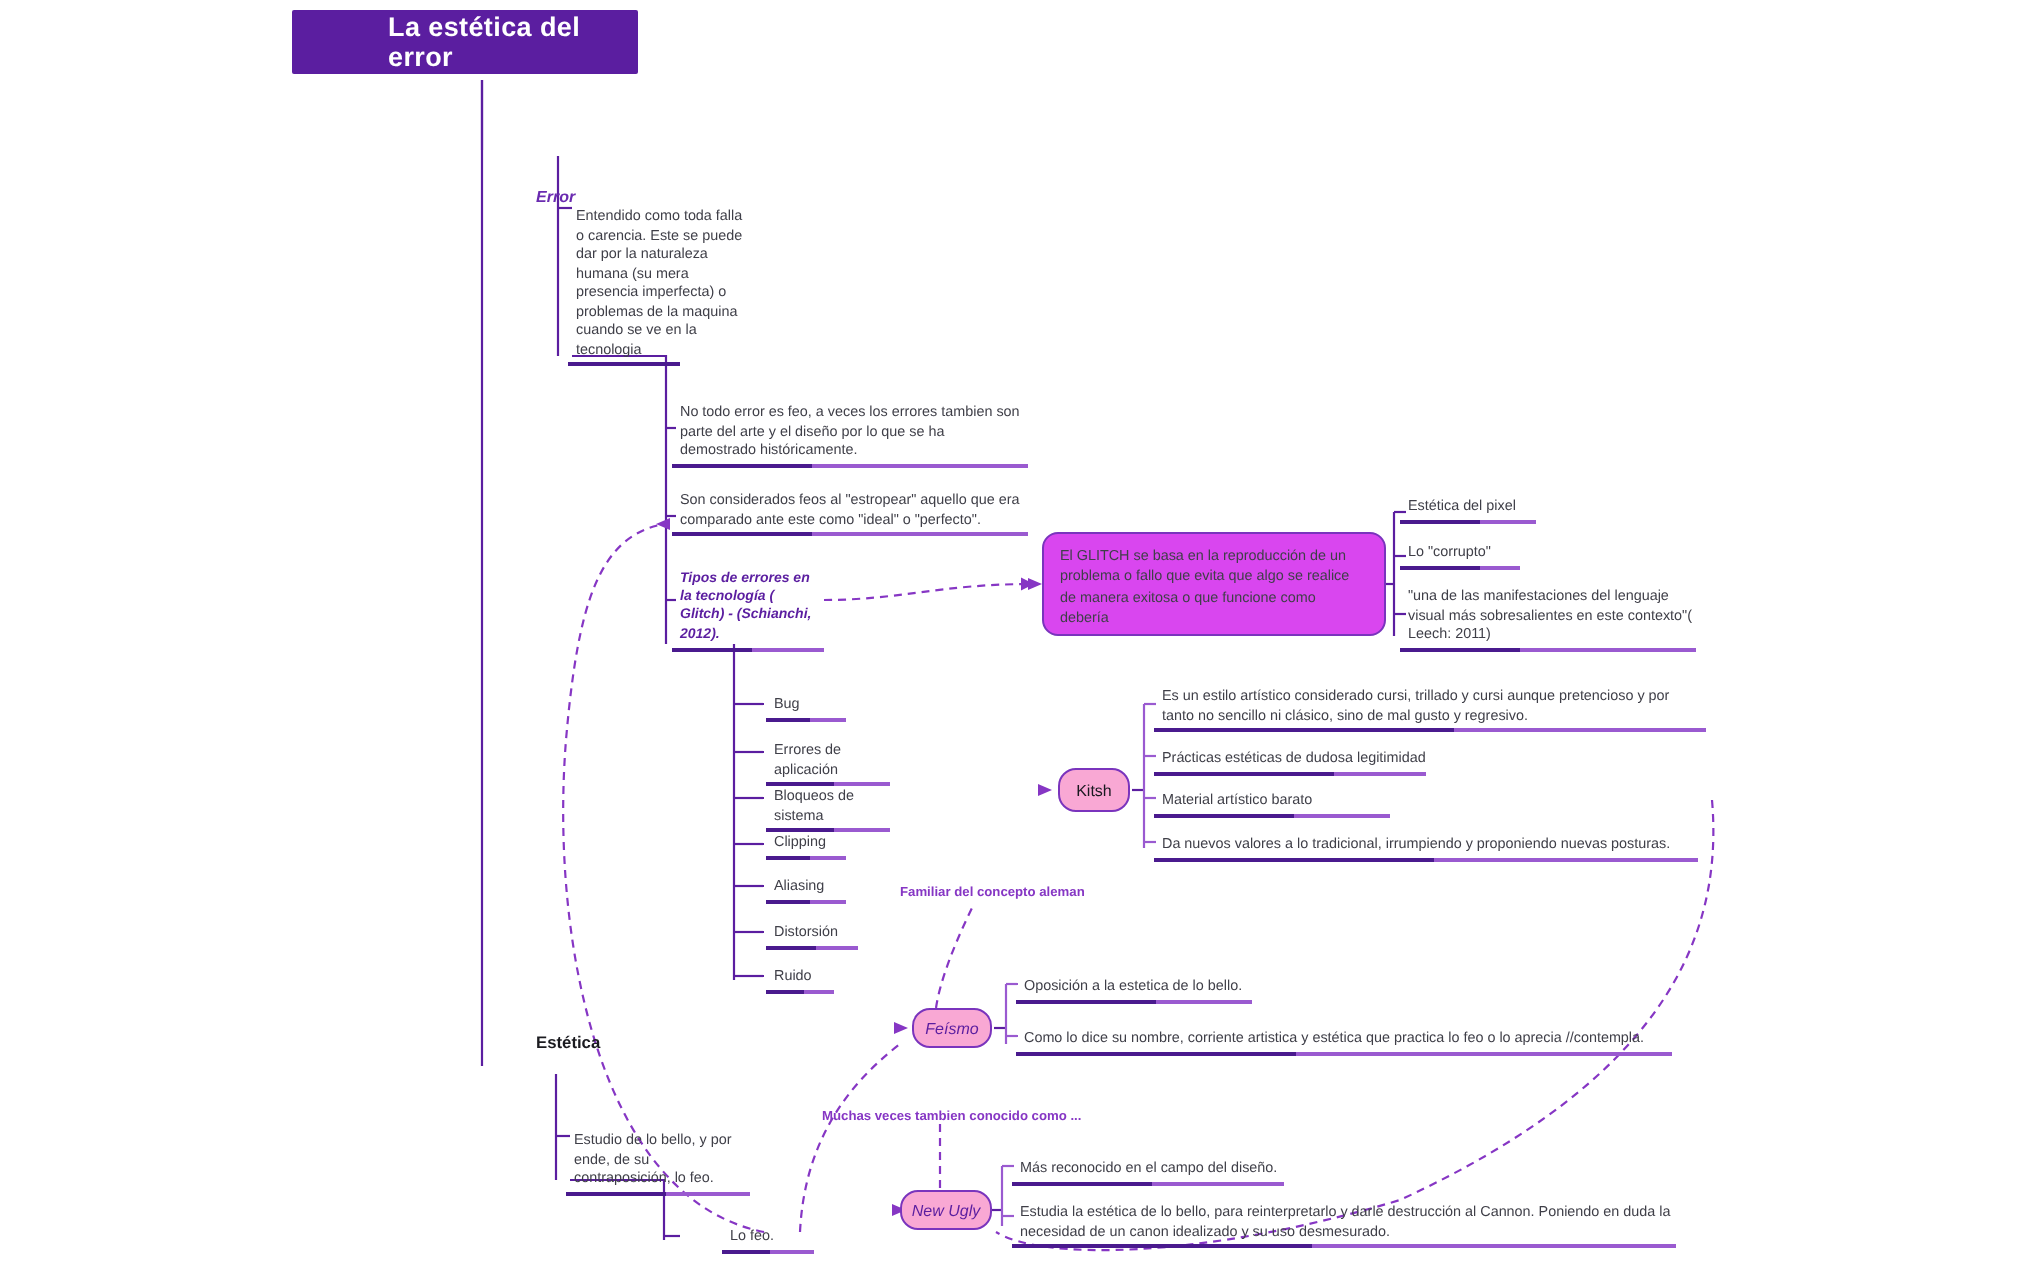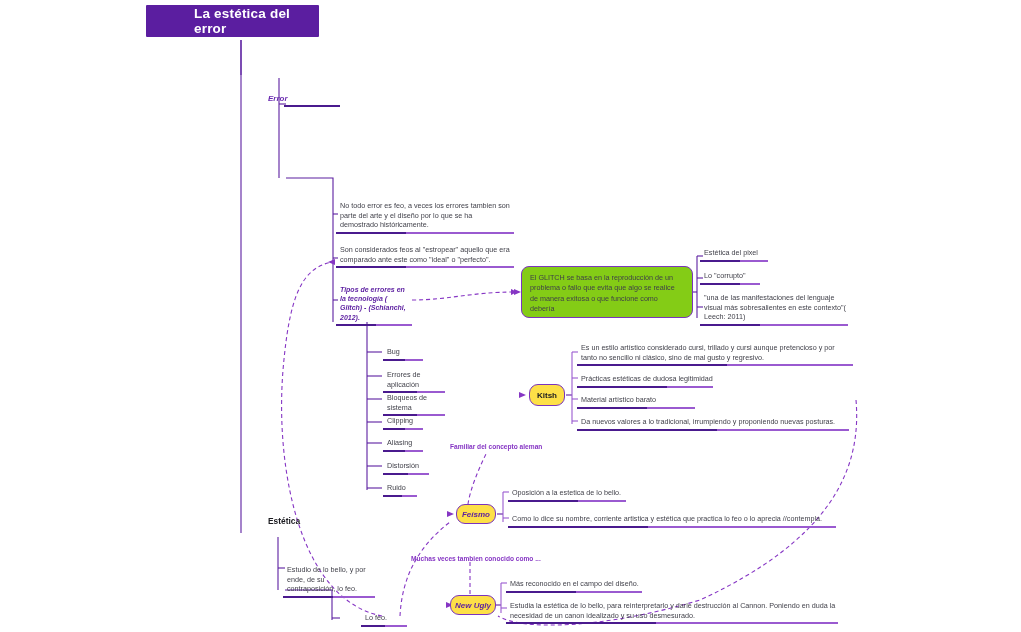--- a/index.html
+++ b/index.html
@@ -65,37 +65,37 @@
     font-style: italic;
     color: #6a2bb0;
     padding: 2px 3px 4px 3px;
   }
   .branch-label.dark { color: #1b1b20; font-style: normal; }
   
   .pill {
     position: absolute;
     border: 1.4px solid #7a34bd;
     border-radius: 9px;
-    background: #fde047;
+    background: #f9a8d4;
     color: #5b1ea0;
-    font-weight: bold;
+    font-weight: normal;
     font-style: italic;
     font-size: 8px;
     display: flex;
     align-items: center;
     justify-content: center;
     text-align: center;
   }
   .pill.dark { color: #191920; font-style: normal; }
   
   .rbox {
     position: absolute;
     border: 1.4px solid #7a34bd;
     border-radius: 8px;
-    background: #84cc16;
+    background: #d946ef;
     font-size: 7.2px;
     color: #3f3f48;
     padding: 6px 8px;
     line-height: 1.45;
   }
   
   .annot {
     position: absolute;
     font-size: 6.6px;
     font-weight: bold;
@@ -200,20 +200,21 @@
 
   <div class="title-box" style="left:146px; top:5px; width:173px; height:32px;padding-left:48px;">La estética del error</div>
 
   <div class="branch-label" style="left:265px; top:62px; width:56px;margin-top:30px;">
     <span>Error</span>
     <span class="ul" style="left:0; width:62px;"></span>
     <span class="ul2" style="left:28px; width:34px;"></span>
   </div>
 
   <div class="tnode" style="left:284px; top:100px; width:92px;">
+    <span class="txt">Entendido como toda falla o carencia. Este se puede dar por la naturaleza humana (su mera presencia imperfecta) o problemas de la maquina cuando se ve en la tecnologia</span>
     <span class="ul" style="left:0; width:56px;"></span>
     <span class="ul2" style="left:0; width:0px;"></span>
   </div>
 
   <div class="tnode" style="left:336px; top:198px; width:180px;">
     <span class="txt">No todo error es feo, a veces los errores tambien son parte del arte y el diseño por lo que se ha demostrado históricamente.</span>
     <span class="ul" style="left:0; width:70px;"></span>
     <span class="ul2" style="left:70px; width:108px;"></span>
   </div>
 

